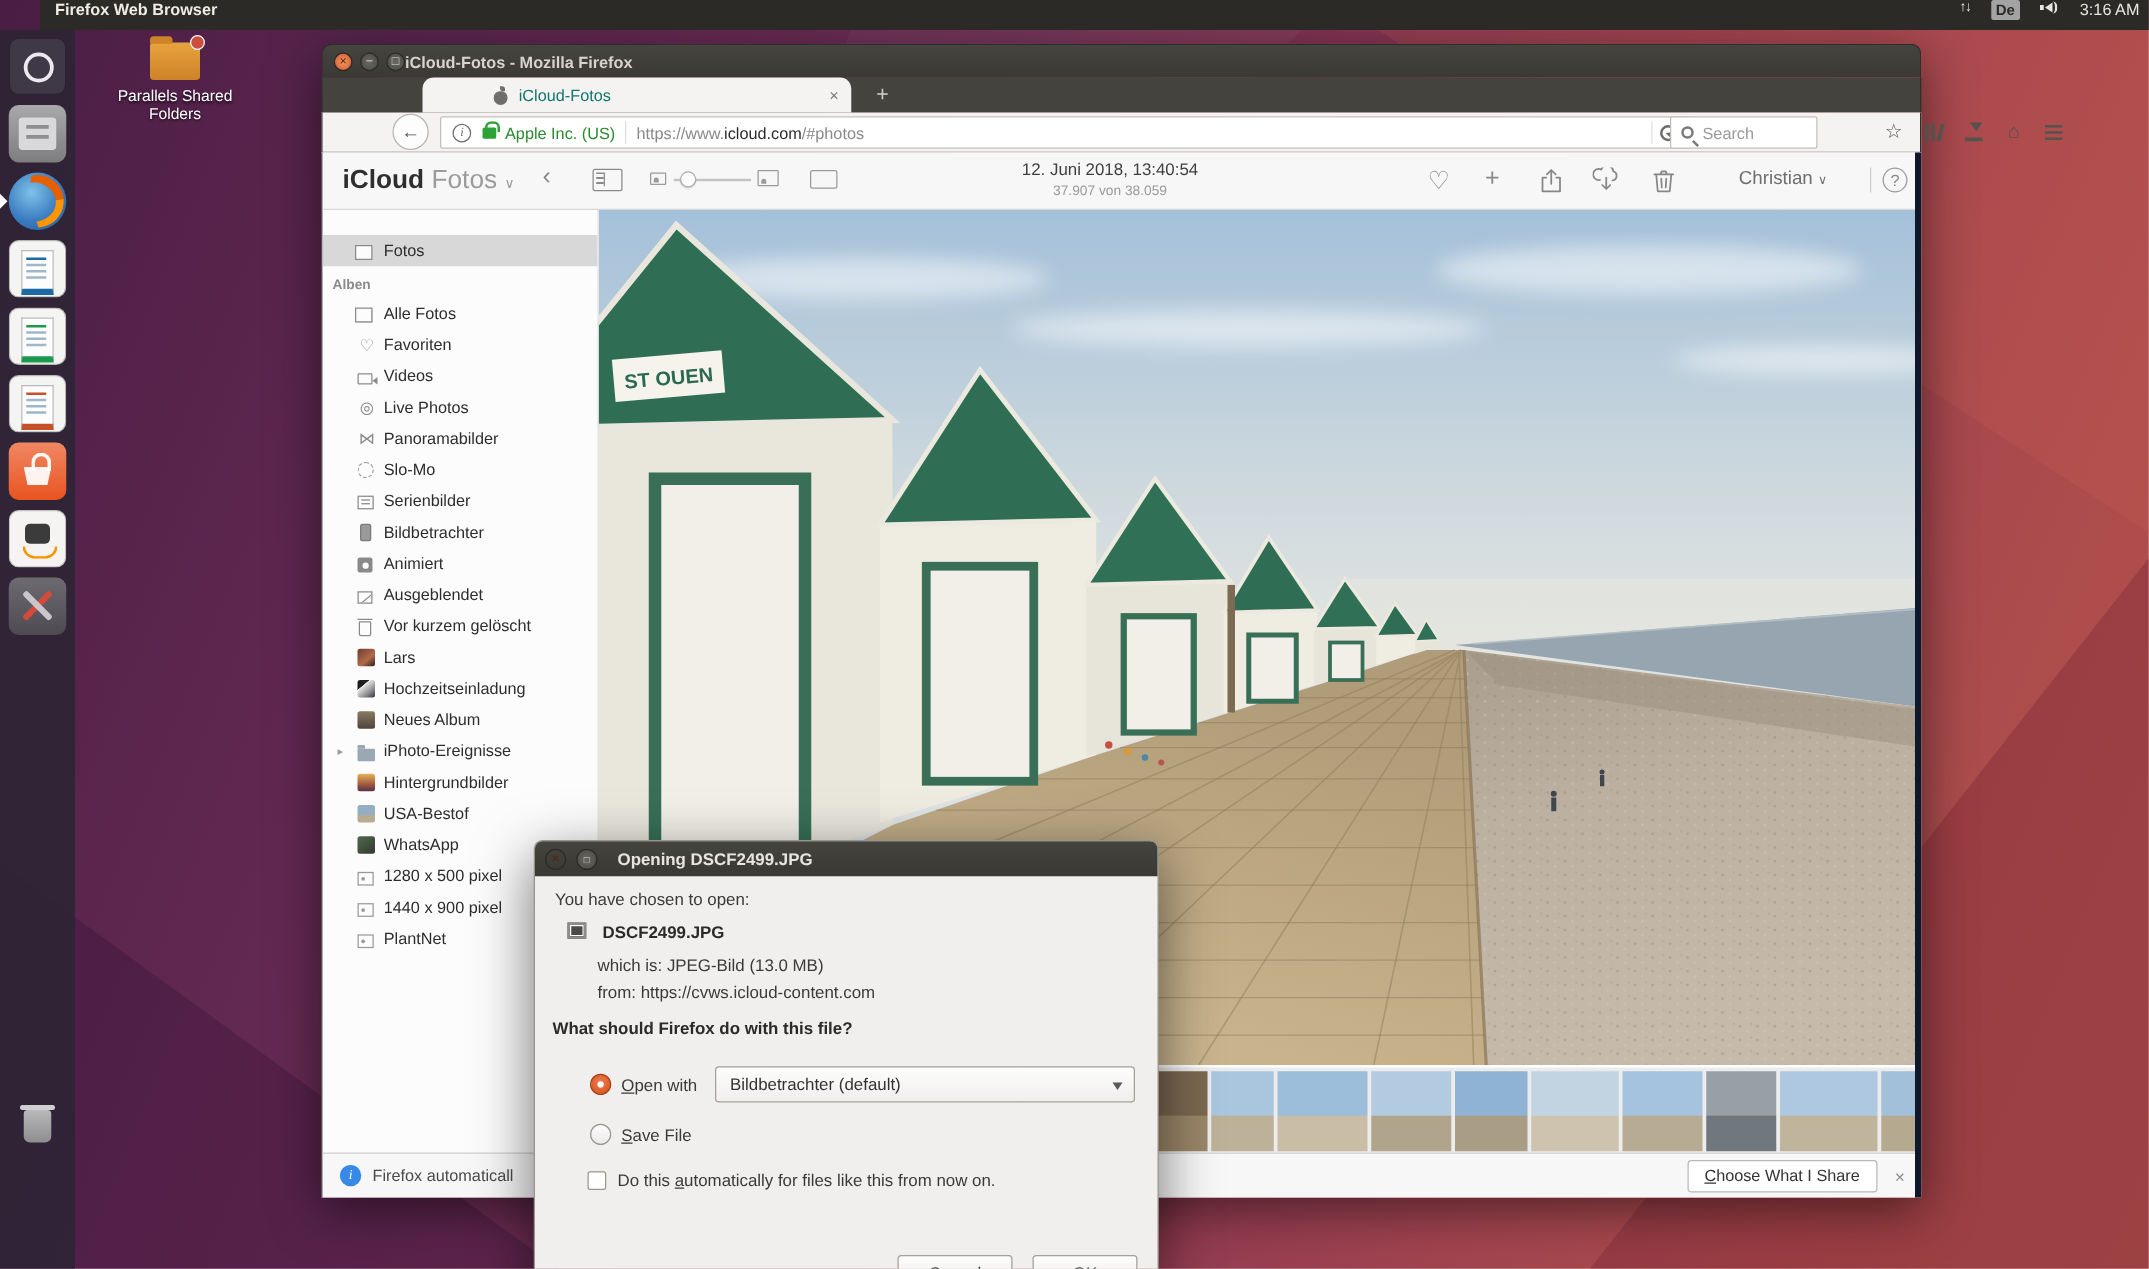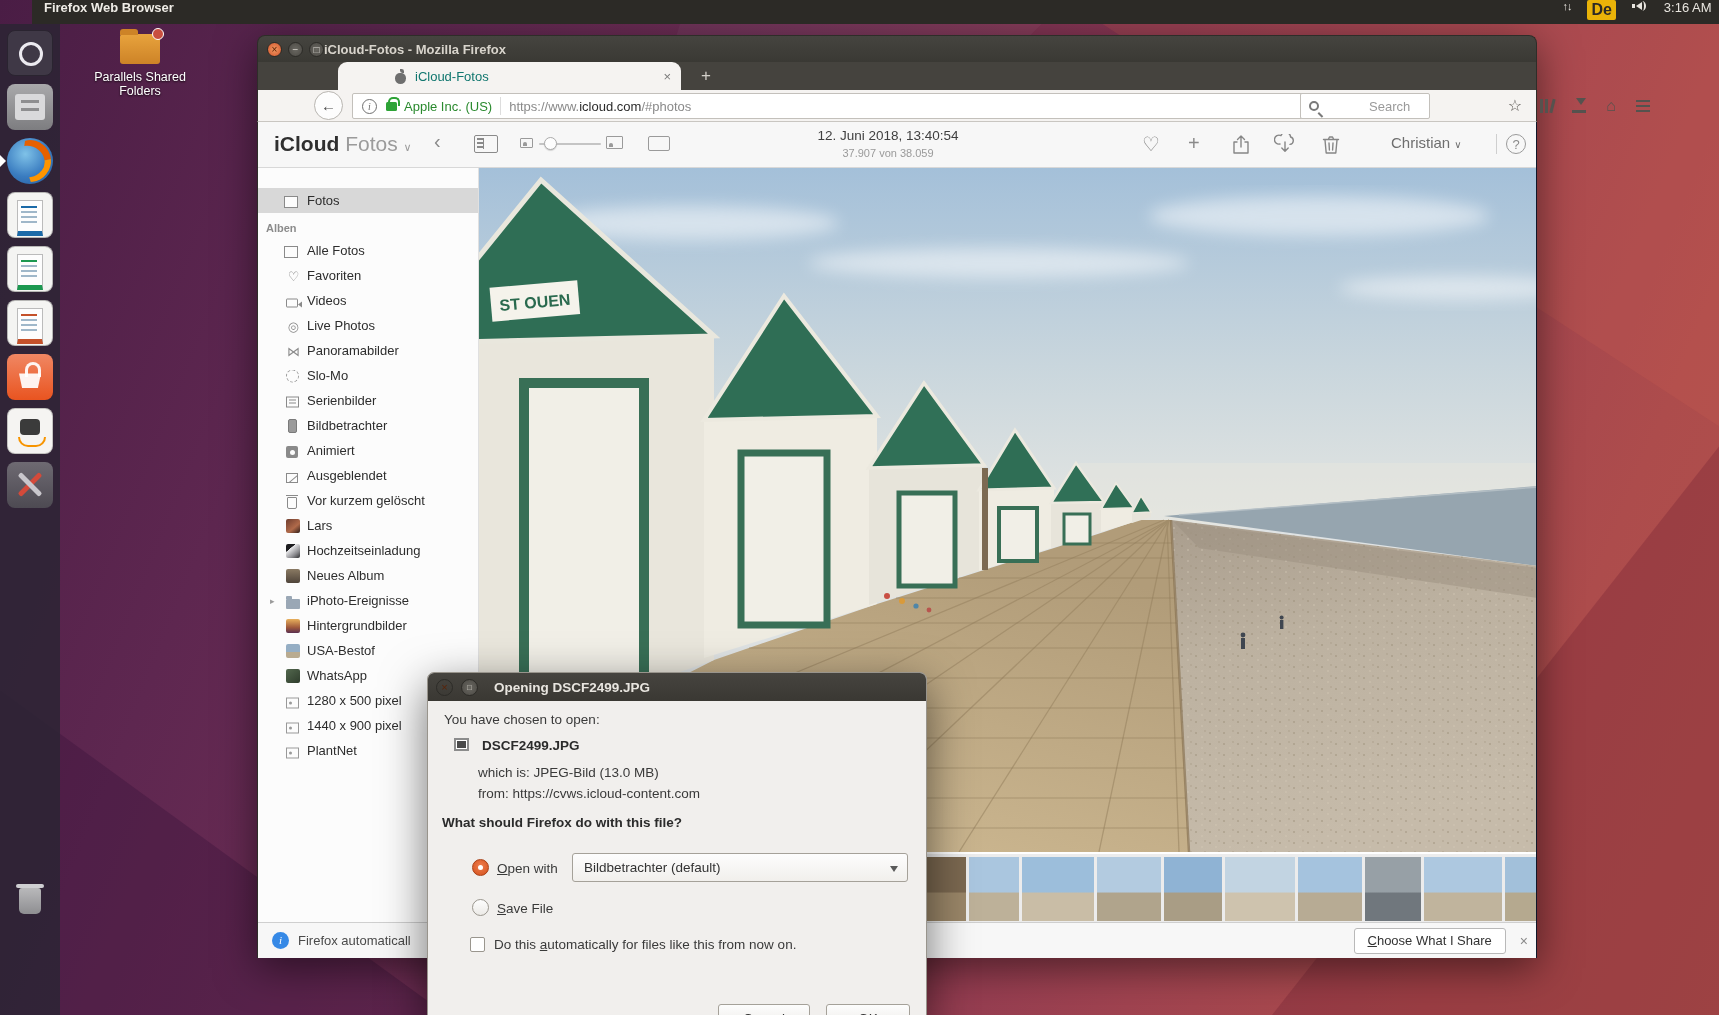--- a/index.html
+++ b/index.html
@@ -10,21 +10,21 @@
   .f2 { clip-path:polygon(74% 100%,100% 44%,100% 100%); background:rgba(105,25,45,.28); }
   .f3 { clip-path:polygon(0 68%,26% 100%,0 100%); background:rgba(55,18,58,.35); }
   .f4 { clip-path:polygon(40% 0,62% 0,30% 54%); background:rgba(255,255,255,.04); }
 
   
   .topbar { position:absolute; left:0; top:0; width:1719px; height:24px; background:#2c2a26; color:#efece6; display:flex; align-items:flex-start; z-index:100;margin-left:32px; }
   .topbar .apptitle { font-weight:bold; font-size:13px; margin-left:12px; }
   .topbar .spacer { flex:1; }
   .tb-item { display:flex; align-items:center; margin-right:16px; color:#e8e5df; font-size:13px; }
   .tb-arrows { font-size:11px; letter-spacing:-1px; }
-  .kbd-badge { background:#eab308; color:#2c2a26; font-size:16px; font-weight:bold; padding:1px 4px; border-radius:2px; }
+  .kbd-badge { background:#a3a3a3; color:#2c2a26; font-size:12px; font-weight:bold; padding:1px 4px; border-radius:2px; }
   .spk { position:relative; width:16px; height:12px; }
   .spk .cone { position:absolute; left:0; top:2px; width:0; height:0; border:4px solid transparent; border-right:6px solid #e8e5df; }
   .spk .box { position:absolute; left:0; top:4px; width:3px; height:4px; background:#e8e5df; }
   .spk .wave { position:absolute; right:2px; top:1px; width:8px; height:10px; border:2px solid #e8e5df; border-left:none; border-top:none; border-bottom:none; border-radius:50%; }
   .tb-gear { font-size:15px; margin-right:10px; }
 
   
   .launcher { position:absolute; left:0; top:24px; width:60px; height:991px; background:rgba(44,36,52,.88); z-index:90; }
   .ltile { position:absolute; left:7px; width:46px; height:46px; border-radius:8px; }
   .run-mark { position:absolute; left:-7px; top:17px; width:0; height:0; border:6px solid transparent; border-left:6px solid #ffffff; }
@@ -87,35 +87,35 @@
   .ulock::before { content:""; position:absolute; left:1.5px; top:-5px; width:8px; height:7px; border:2px solid #2da336; border-bottom:none; border-radius:5px 5px 0 0; }
   .uident { color:#2a8a2e; margin-left:7px; white-space:nowrap; }
   .usep { width:1px; height:18px; background:#ddd; margin:0 8px; }
   .uurl { color:#8a8a8a; white-space:nowrap; }
   .uurl b { color:#2b2b2b; font-weight:normal; }
   .uflex { flex:1; }
   .usep2 { width:1px; height:18px; background:#e2e2e2; margin-right:6px; }
   .reload { position:relative; width:13px; height:13px; border:2px solid #6d6d6d; border-radius:50%; margin-right:10px; }
   .reload::before { content:""; position:absolute; right:-3px; top:-3px; width:6px; height:6px; background:#fff; }
   .reload::after { content:""; position:absolute; right:-4px; top:0; border:4px solid transparent; border-left:5px solid #6d6d6d; transform:rotate(-45deg); }
-  .searchfield { position:absolute; left:1042px; top:3px; width:130px; height:26px; background:#fff; border:1px solid #c3c0bb; border-radius:2px; display:flex; align-items:center;gap:43px; }
+  .searchfield { position:absolute; left:1078px; top:3px; width:118px; height:26px; background:#fff; border:1px solid #c3c0bb; border-radius:2px; display:flex; align-items:center; }
   .mag { position:relative; width:10px; height:10px; border:2px solid #7a7a7a; border-radius:50%; margin-left:8px; }
   .mag::after { content:""; position:absolute; left:8px; top:9px; width:6px; height:2px; background:#7a7a7a; transform:rotate(45deg); transform-origin:0 0; }
   .searchfield input { border:none; outline:none; flex:1; min-width:0; margin-left:7px; font-size:13px; color:#333; background:transparent; font-family:"Liberation Sans",sans-serif; }
   .searchfield input::placeholder { color:#9a9a9a; }
   .navico { position:absolute; top:5px; width:22px; height:22px; color:#55524e; font-size:16px; text-align:center; line-height:22px; }
   .libico { position:relative; }
   .libico::before { content:""; position:absolute; left:4px; top:4px; width:3px; height:14px; background:#55524e; box-shadow:5px 0 0 #55524e; }
   .libico::after { content:""; position:absolute; left:15px; top:4px; width:3px; height:14px; background:#55524e; transform:rotate(14deg); }
   .dlico::before { content:""; position:absolute; left:8px; top:3px; width:0; height:0; border:5px solid transparent; border-top:7px solid #55524e; }
   .dlico::after { content:""; position:absolute; left:4px; top:15px; width:14px; height:3px; background:#55524e; }
   .menuico::before { content:""; position:absolute; left:4px; top:5px; width:14px; height:2.4px; background:#55524e; box-shadow:0 5px 0 #55524e,0 10px 0 #55524e; }
 
   
-  .page { position:absolute; left:0; top:87px; width:100%; bottom:0; background:#fff; border-left:1px solid #2e2d29; border-right:1px solid #0f172a; overflow:hidden;text-decoration:underline; }
+  .page { position:absolute; left:0; top:87px; width:100%; bottom:0; background:#fff; border-left:1px solid #2e2d29; border-right:5px solid #0f172a; overflow:hidden;text-decoration:underline; }
   .ichead { position:absolute; left:0; top:0; width:100%; height:46px; background:#f7f7f7; border-bottom:1px solid #d8d8d8; }
   .brand { position:absolute; left:16px; top:10px; font-size:21px; color:#9b9b9b; }
   .brand b { color:#2f2f2f; font-weight:bold; }
   .brand .chev { font-size:11px; color:#9b9b9b; }
   .hic { position:absolute; color:#8a8a8a; }
   .backchev { left:176px; top:8px; font-size:20px; }
   .splitico { left:216px; top:13px; width:24px; height:18px; border:1.5px solid #8a8a8a; border-radius:2px; }
   .splitico::before { content:""; position:absolute; left:2px; top:2px; width:6px; height:11px; border-right:1.5px solid #8a8a8a; background:linear-gradient(#8a8a8a 1.5px,transparent 1.5px,transparent 4px,#8a8a8a 4px,#8a8a8a 5.5px,transparent 5.5px,transparent 8px,#8a8a8a 8px,#8a8a8a 9.5px,transparent 9.5px); }
   .zsmall { left:262px; top:16px; width:13px; height:10px; border:1.3px solid #9a9a9a; border-radius:1px; }
   .ztrack { left:281px; top:21px; width:62px; height:2px; background:#c4c4c4; border-radius:1px; }

